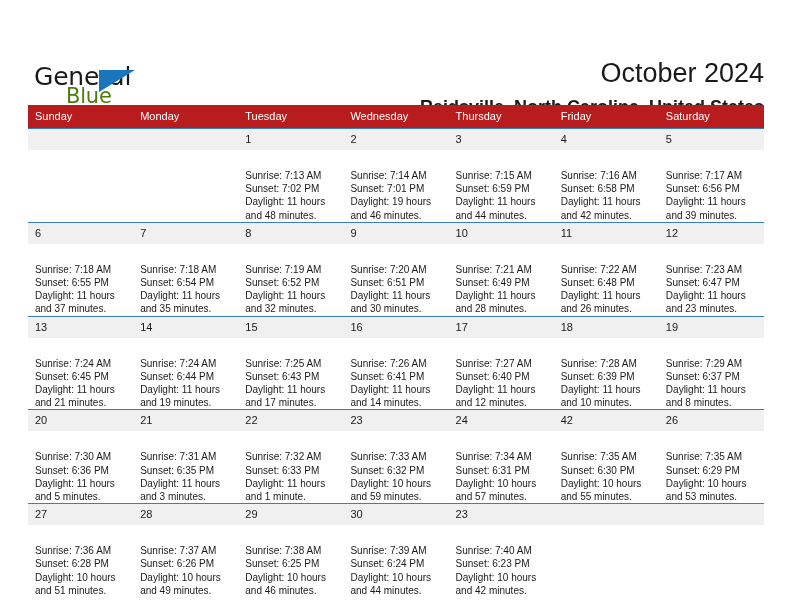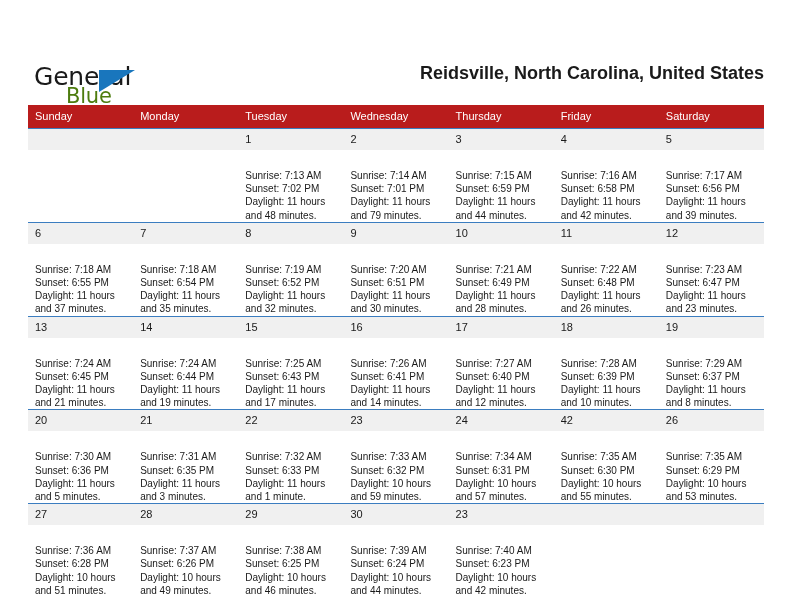--- a/index.html
+++ b/index.html
@@ -151,20 +151,21 @@
 
   <div class="header">
 
     <div class="brand">
       <span class="brand-general">General</span>
       <span class="brand-tri"></span>
       <span class="brand-blue">Blue</span>
     </div>
 
     <div class="title-block">
+      <div class="cal-title">October 2024</div>
       <div class="cal-subtitle">Reidsville, North Carolina, United States</div>
     </div>
 
   </div>
 
   <table class="calendar">
     <thead>
       <tr>
         <th>Sunday</th>
         <th>Monday</th>
@@ -189,21 +190,21 @@
               <div>Sunrise: 7:13 AM</div>
               <div>Sunset: 7:02 PM</div>
               <div class="dl">Daylight: 11 hours and 48 minutes.</div>
             </div>
           </td>
           <td>
             <div class="daynum">2</div>
             <div class="info">
               <div>Sunrise: 7:14 AM</div>
               <div>Sunset: 7:01 PM</div>
-              <div class="dl">Daylight: 11 hours and 79 minutes.</div>
+              <div class="dl">Daylight: 19 hours and 46 minutes.</div>
             </div>
           </td>
           <td>
             <div class="daynum">3</div>
             <div class="info">
               <div>Sunrise: 7:15 AM</div>
               <div>Sunset: 6:59 PM</div>
               <div class="dl">Daylight: 11 hours and 44 minutes.</div>
             </div>
           </td>

